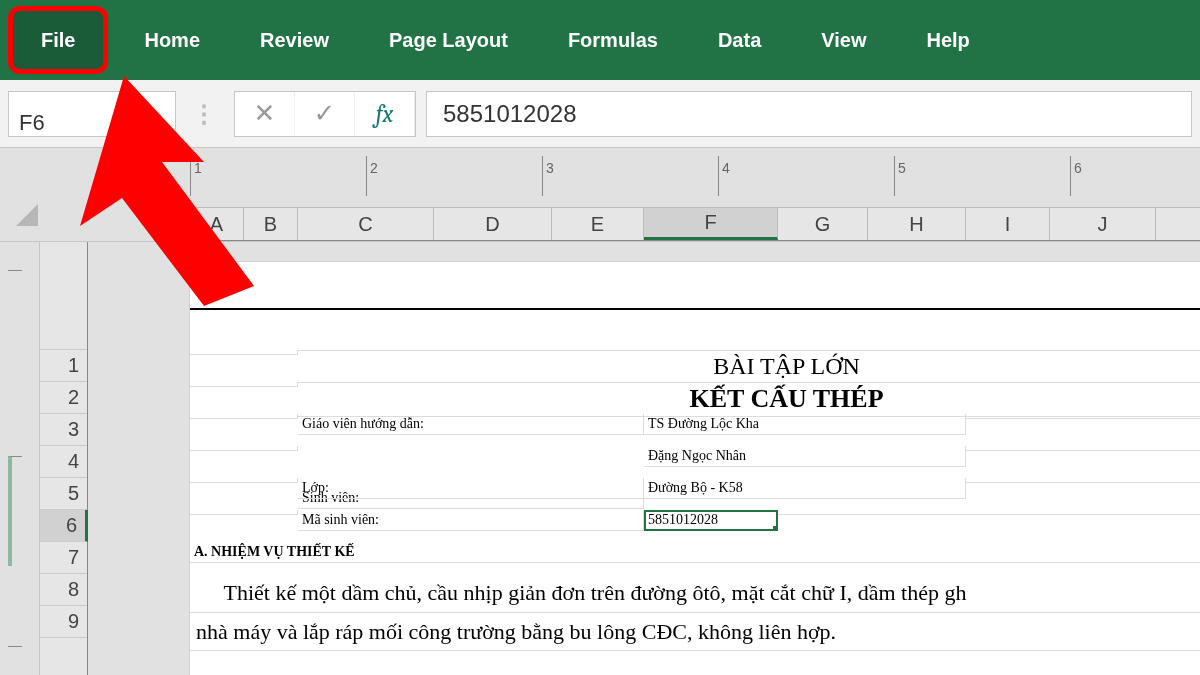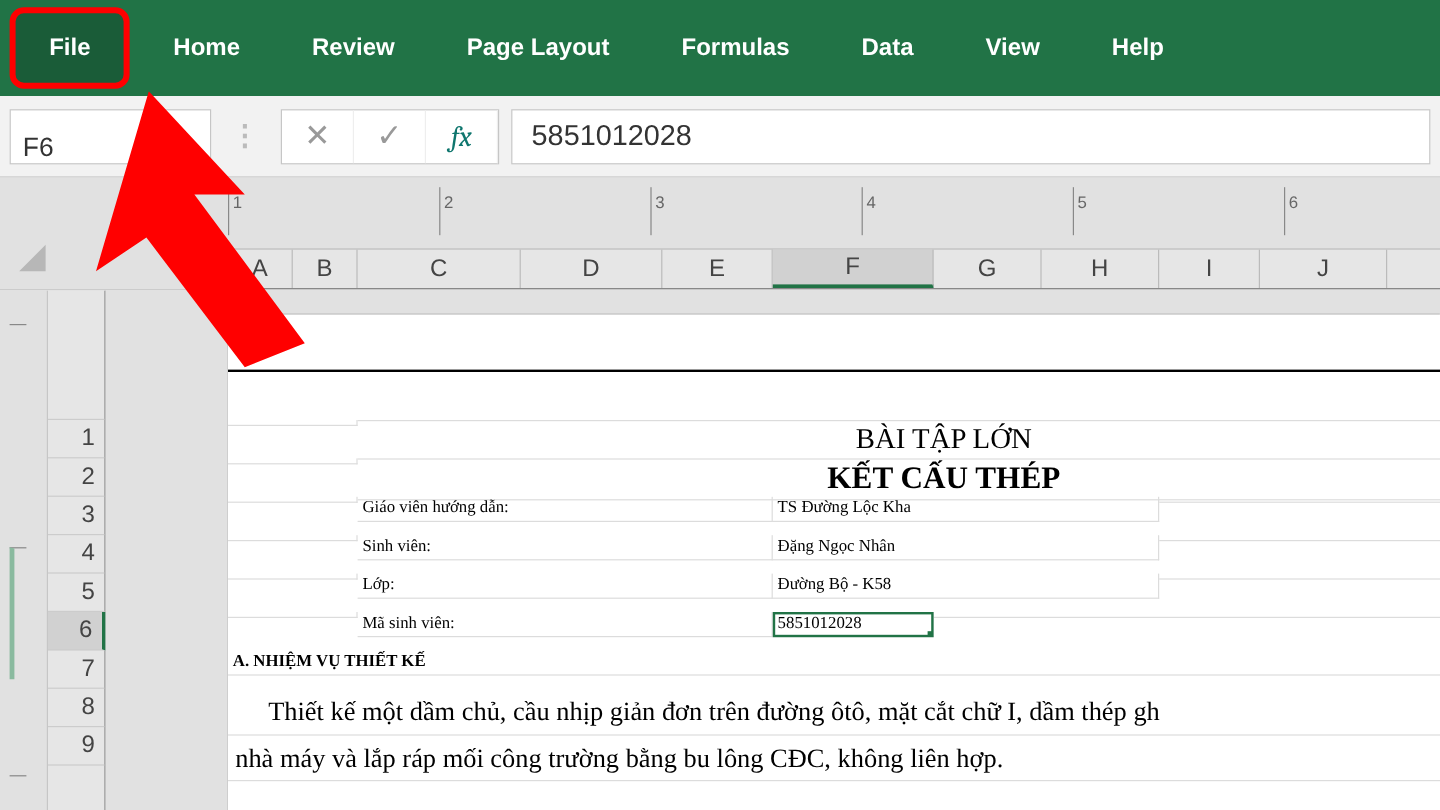--- a/index.html
+++ b/index.html
@@ -357,21 +357,21 @@
             <div class="cell title2" style="width: 978px;">KẾT CẤU THÉP</div>
           </div>
           <div class="crow">
             <div class="cell" style="width: 108px;"></div>
             <div class="cell" style="width: 346px;">Giáo viên hướng dẫn:</div>
             <div class="cell" style="width: 322px;">TS Đường Lộc Kha</div>
             <div class="cell" style="width: 310px;"></div>
           </div>
           <div class="crow">
             <div class="cell" style="width: 108px;"></div>
-            <div class="cell" style="width: 346px;">Sinh viên:</div>
+            <div class="cell" style="width: 346px; margin-top: 42px;">Sinh viên:</div>
             <div class="cell" style="width: 322px;">Đặng Ngọc Nhân</div>
             <div class="cell" style="width: 310px;"></div>
           </div>
           <div class="crow">
             <div class="cell" style="width: 108px;"></div>
             <div class="cell" style="width: 346px;">Lớp:</div>
             <div class="cell" style="width: 322px;">Đường Bộ - K58</div>
             <div class="cell" style="width: 310px;"></div>
           </div>
           <div class="crow">

